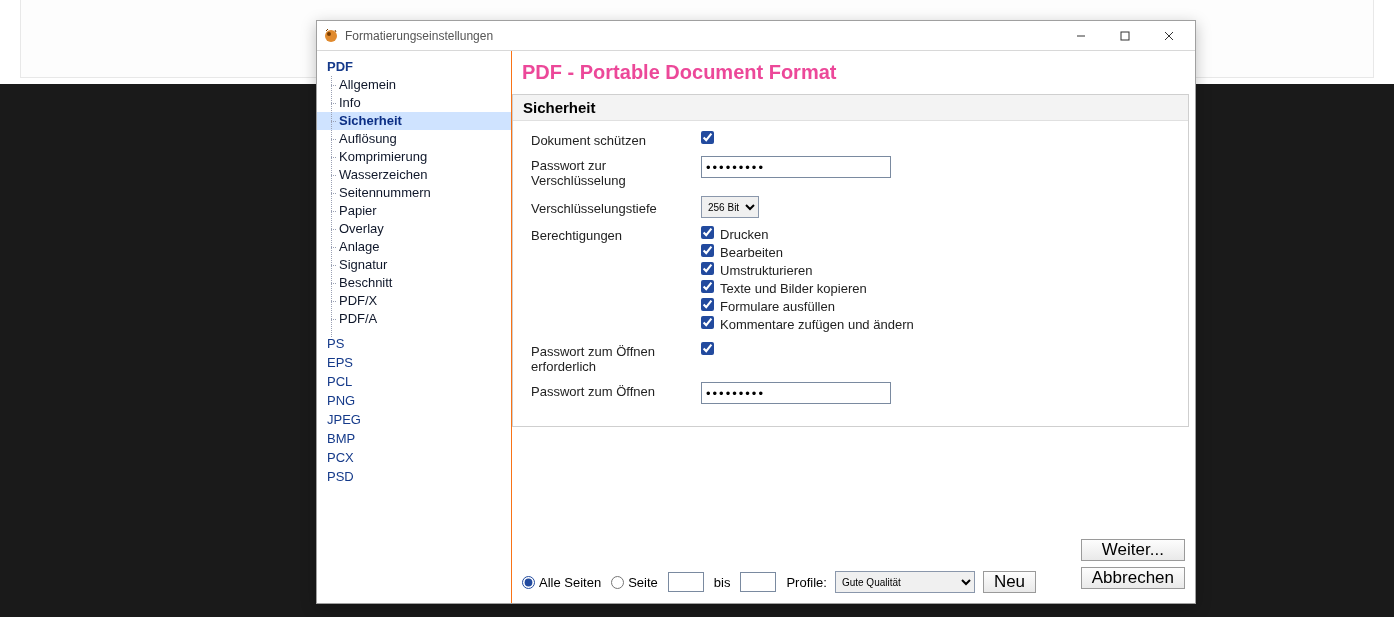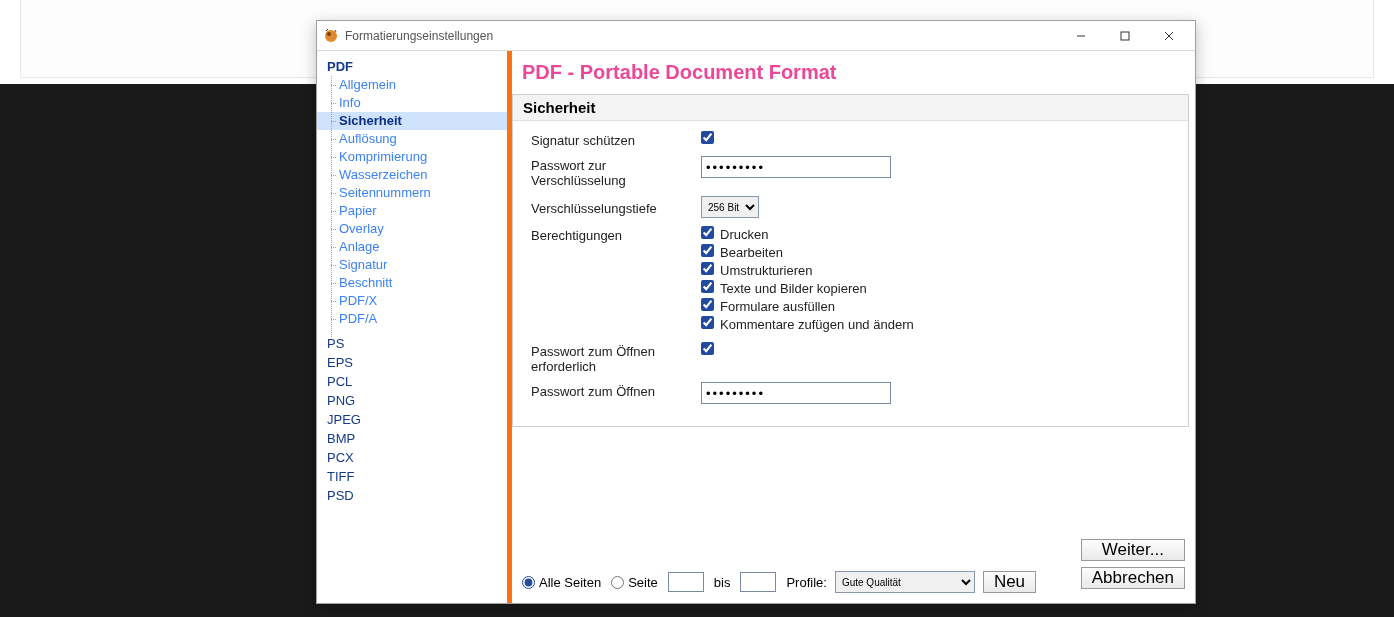--- a/index.html
+++ b/index.html
@@ -68,36 +68,36 @@
   
   .dlg-body {
     flex: 1;
     display: flex;
     min-height: 0;
   }
 
   
   .sidebar {
     width: 195px;
-    border-right: 5px solid #f97316;
+    border-right: 1px solid #f97316;
     padding: 6px 0 6px 0;
     overflow-y: auto;
     font-size: 13px;
     color: #183f9a;
   }
   .tree-top {
     padding: 2px 10px;
     font-weight: bold;
     color: #153a8a;
     cursor: default;
   }
   .tree-top.plain { font-weight: normal; }
   .tree-sub {
     padding: 1px 4px 1px 22px;
-    color: #3b82f6;
+    color: #0f172a;
     position: relative;
     cursor: default;
     line-height: 16px;
   }
   .tree-sub::before {
     content: "";
     position: absolute;
     left: 14px; top: 0; bottom: 50%;
     border-left: 1px dotted #9aa0b3;
   }
@@ -276,33 +276,32 @@
       <div class="tree-sub">PDF/A</div>
 
       <div style="height:6px"></div>
       <div class="tree-top plain">PS</div>
       <div class="tree-top plain">EPS</div>
       <div class="tree-top plain">PCL</div>
       <div class="tree-top plain">PNG</div>
       <div class="tree-top plain">JPEG</div>
       <div class="tree-top plain">BMP</div>
       <div class="tree-top plain">PCX</div>
-      <div class="tree-top plain">TIFF</div>
       <div class="tree-top plain">PSD</div>
     </div>
 
     <div class="main">
       <div class="main-header">PDF - Portable Document Format</div>
 
       <div class="panel">
         <div class="panel-title">Sicherheit</div>
         <div class="panel-body">
 
           <div class="row">
-            <div class="lbl">Signatur schützen</div>
+            <div class="lbl">Dokument schützen</div>
             <div class="ctrl">
               <input type="checkbox" checked="" style="">
             </div>
           </div>
 
           <div class="row">
             <div class="lbl">Passwort zur Verschlüsselung</div>
             <div class="ctrl">
               <input type="text" class="textish" value="•••••••••" style="">
             </div>

